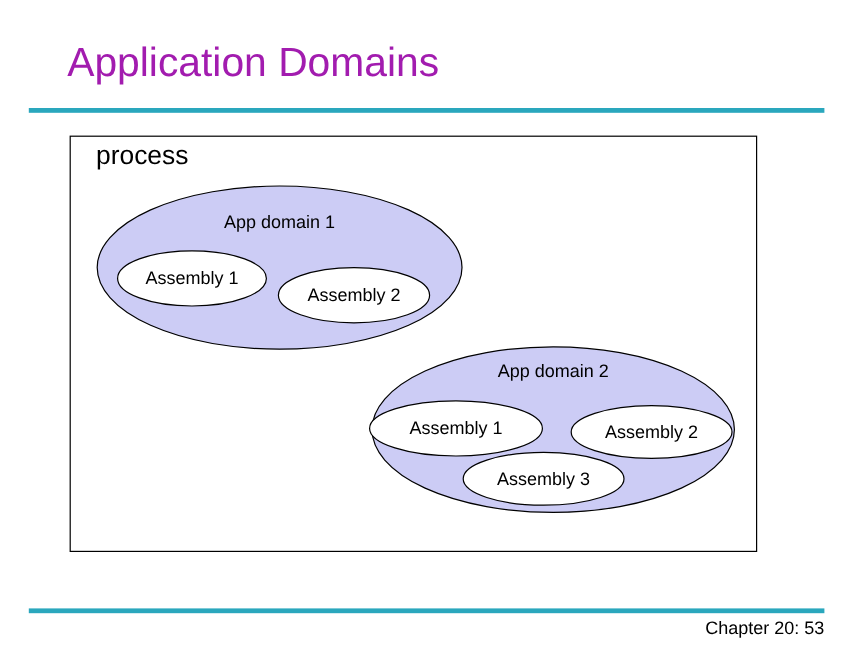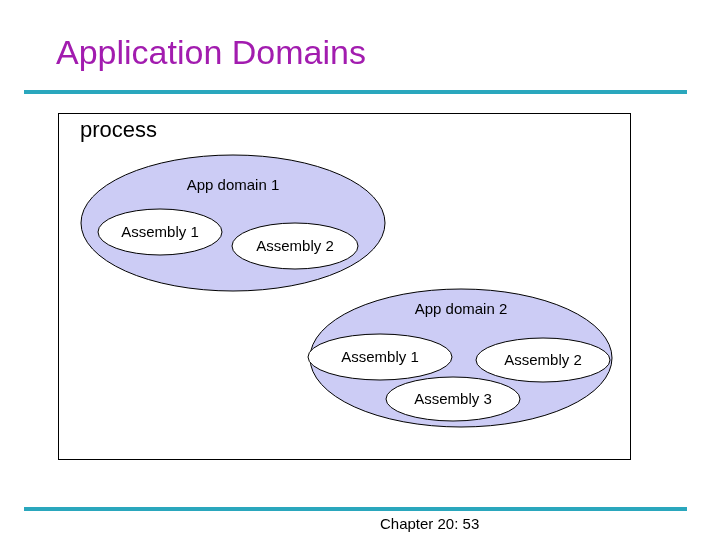--- a/index.html
+++ b/index.html
@@ -48,21 +48,21 @@
   }
   .rule-top  { top: 90px; }
   .rule-bottom { top: 507px; height: 4px; }
 
   
   .footer-text {
     position: absolute;
     left: 380px;
     top: 514px;
     width: 307px;
-    text-align: left;
+    text-align: right;
     font-size: 15px;
     line-height: 20px;
     color: #000000;
     white-space: nowrap;
   }
 
   
   .diagram {
     position: absolute;
     left: 58px;

